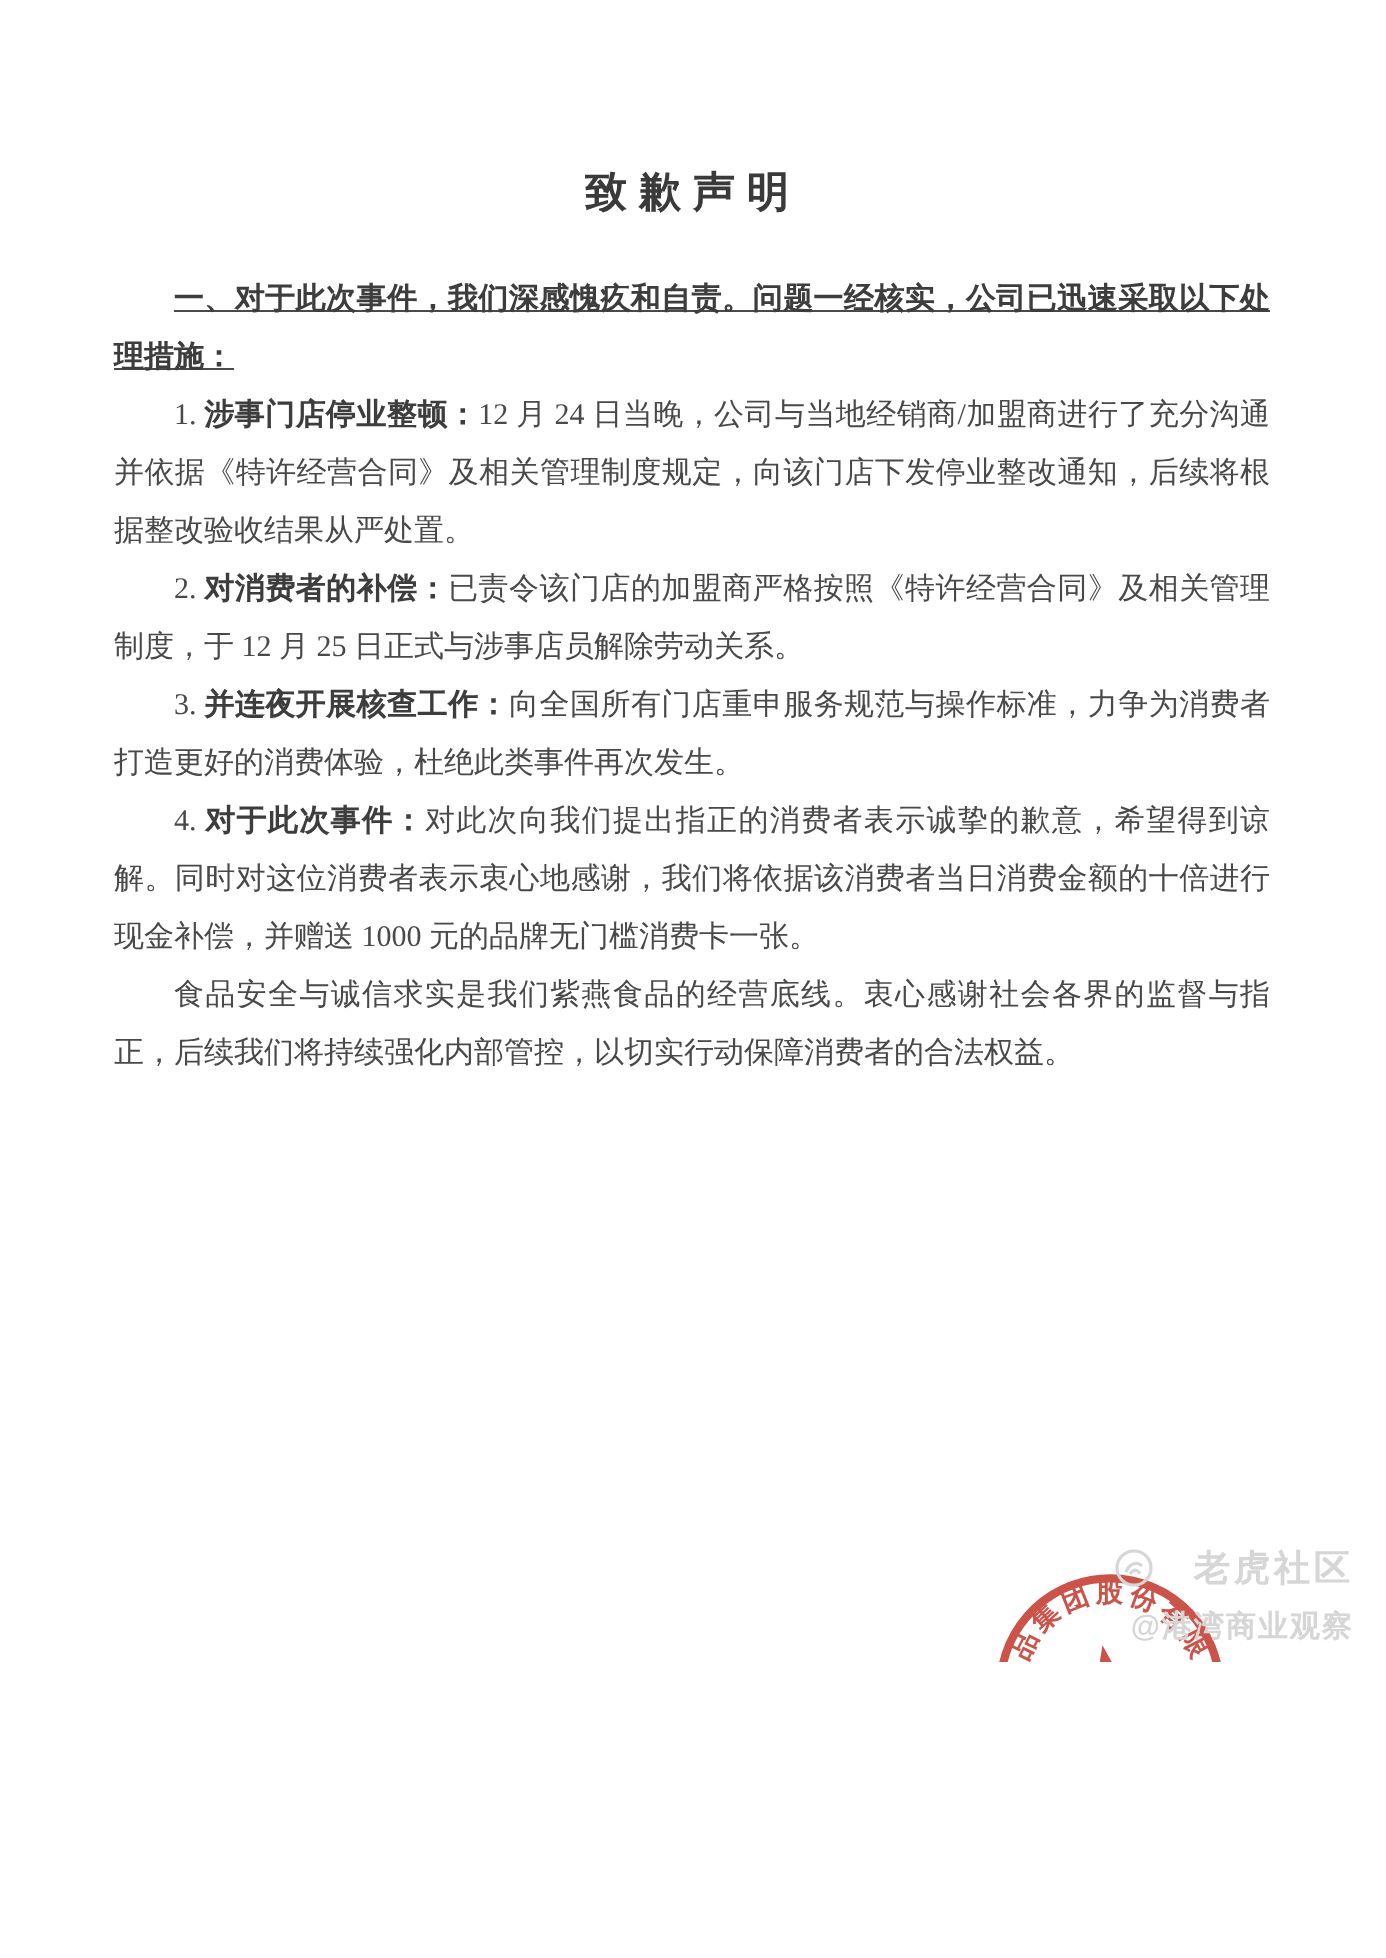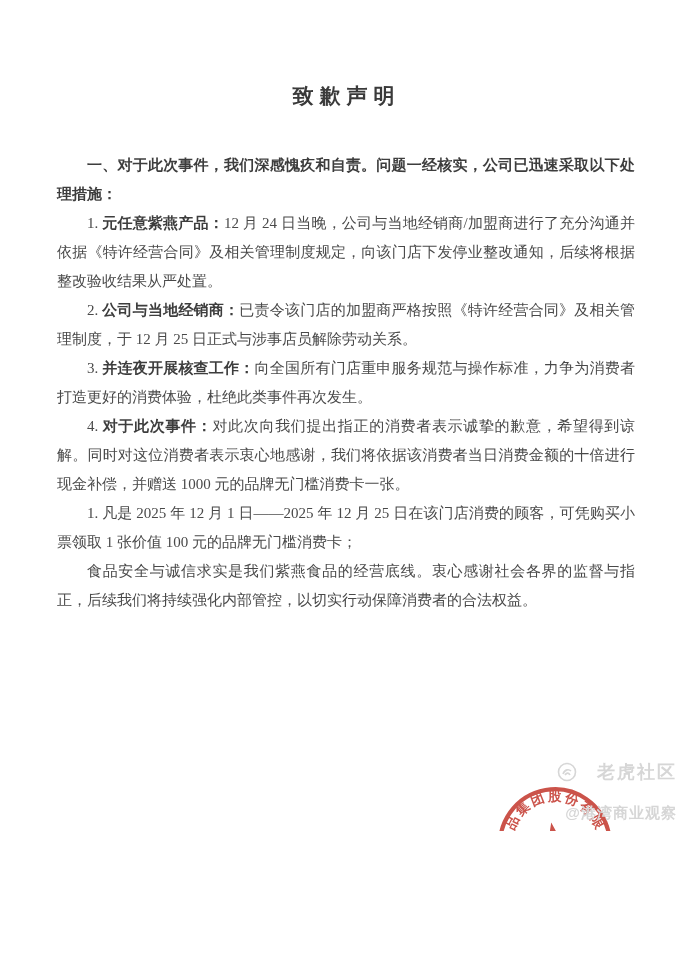--- a/index.html
+++ b/index.html
@@ -34,21 +34,21 @@
     top: 131px;
     width: 578px;
     font-size: 15px;
     line-height: 29px;
     text-align: justify;
   }
   .doc-body p {
     margin: 0;
     text-indent: 2em;
   }
-  .doc-body p.gap { margin-top: 20px; }
+  .doc-body p.gap { margin-top: 5px; text-decoration: underline; }
   .doc-body .bold { font-weight: bold; color: #3d3d3d; }
   .stamp {
     position: absolute;
     left: 495px;
     top: 784px;
     width: 120px;
     height: 120px;
     transform: rotate(-10deg);
     opacity: 0.85;
     mix-blend-mode: multiply;
@@ -74,43 +74,42 @@
   .wm-row1 {
     display: flex;
     align-items: center;
     justify-content: flex-end;
     gap: 20px;
     font-size: 18px;
     font-weight: bold;
     letter-spacing: 2px;
   }
   .wm-row2 {
-    margin-top: 20px;
+    margin-top: 8px;
     font-size: 15px;
     font-weight: bold;
     letter-spacing: 1px;
   }
   .wm-icon { width: 20px; height: 20px; }
   .wm-icon circle, .wm-icon path { stroke: var(--wm-color); fill: none; stroke-width: 1.6; }
 </style>
 </head>
 <body>
 
 <div class="page">
 
   <h1 class="doc-title">致歉声明</h1>
 
   <div class="doc-body">
 
       <p class="gap"><span class="bold">一、对于此次事件，我们深感愧疚和自责。问题一经核实，公司已迅速采取以下处理措施：</span></p>
-      <p><span>1. </span><span class="bold">元任意紫燕产品：</span><span>12 月 24 日当晚，公司与当地经销商/加盟商进行了充分沟通并依据《特许经营合同》及相关管理制度规定，向该门店下发停业整改通知，后续将根据整改验收结果从严处置。</span></p>
-      <p><span>2. </span><span class="bold">公司与当地经销商：</span><span>已责令该门店的加盟商严格按照《特许经营合同》及相关管理制度，于 12 月 25 日正式与涉事店员解除劳动关系。</span></p>
+      <p><span>1. </span><span class="bold">涉事门店停业整顿：</span><span>12 月 24 日当晚，公司与当地经销商/加盟商进行了充分沟通并依据《特许经营合同》及相关管理制度规定，向该门店下发停业整改通知，后续将根据整改验收结果从严处置。</span></p>
+      <p><span>2. </span><span class="bold">对消费者的补偿：</span><span>已责令该门店的加盟商严格按照《特许经营合同》及相关管理制度，于 12 月 25 日正式与涉事店员解除劳动关系。</span></p>
       <p><span>3. </span><span class="bold">并连夜开展核查工作：</span><span>向全国所有门店重申服务规范与操作标准，力争为消费者打造更好的消费体验，杜绝此类事件再次发生。</span></p>
       <p><span>4. </span><span class="bold">对于此次事件：</span><span>对此次向我们提出指正的消费者表示诚挚的歉意，希望得到谅解。同时对这位消费者表示衷心地感谢，我们将依据该消费者当日消费金额的十倍进行现金补偿，并赠送 1000 元的品牌无门槛消费卡一张。</span></p>
-      <p><span>1. 凡是 2025 年 12 月 1 日——2025 年 12 月 25 日在该门店消费的顾客，可凭购买小票领取 1 张价值 100 元的品牌无门槛消费卡；</span></p>
       <p><span>食品安全与诚信求实是我们紫燕食品的经营底线。衷心感谢社会各界的监督与指正，后续我们将持续强化内部管控，以切实行动保障消费者的合法权益。</span></p>
   </div>
 
   <div class="stamp">
     <svg viewBox="0 0 116 116" xmlns="http://www.w3.org/2000/svg">
       <circle class="seal-stroke" cx="58" cy="58" r="53" stroke-width="4"></circle>
       <polygon class="seal-fill" points="58,37 62.9,51.2 78.0,51.5 66.0,60.6 70.3,75.0 58,66.4 45.7,75.0 50.0,60.6 38.0,51.5 53.1,51.2"></polygon>
       <defs>
         <path id="seal-arc" d="M 24.9 83.9 A 42 42 0 1 1 91.1 83.9"></path>
       </defs>

